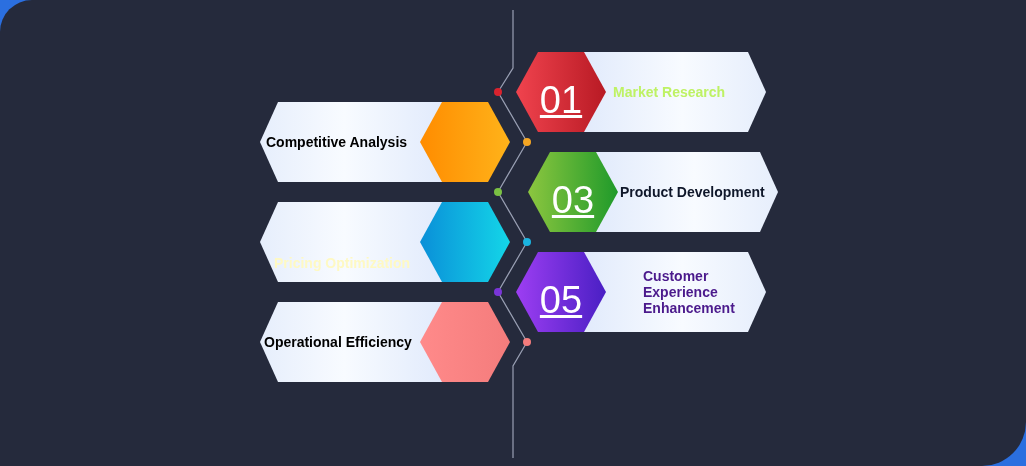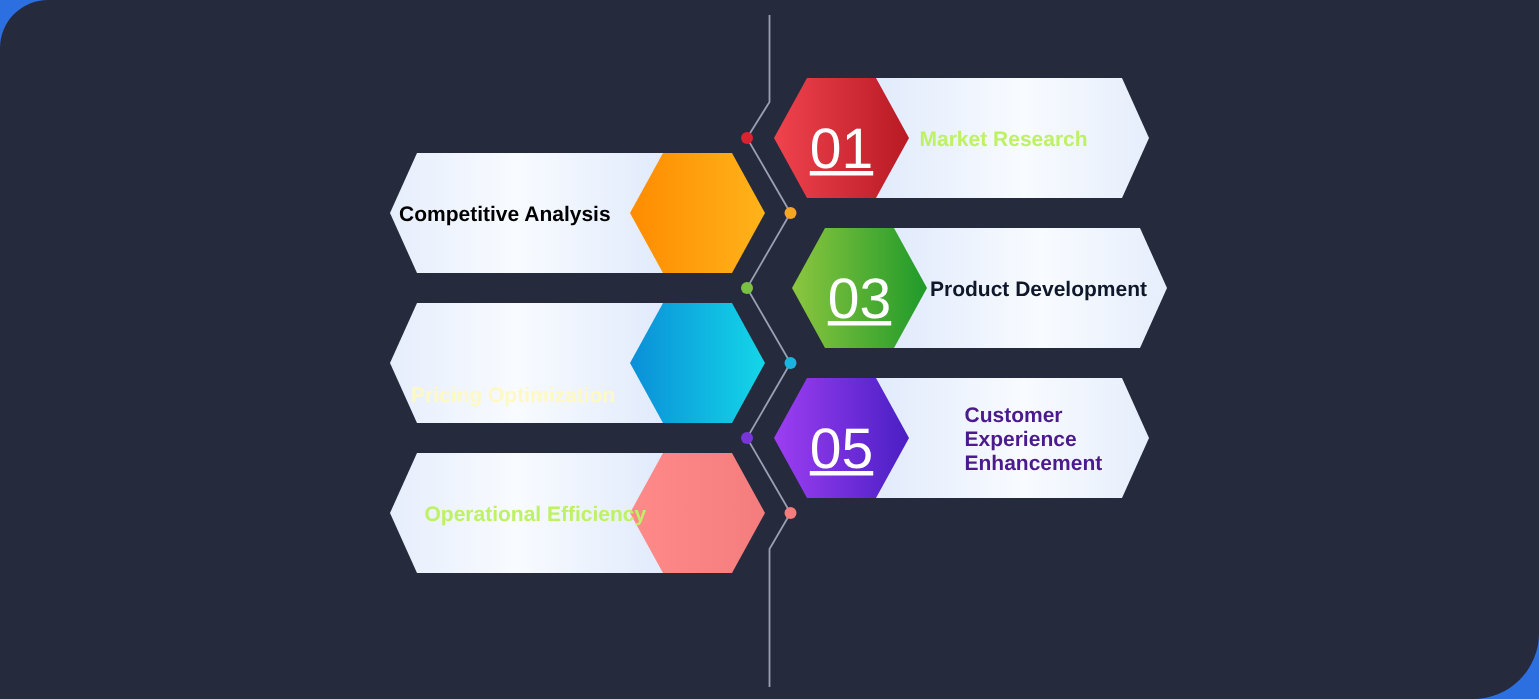--- a/index.html
+++ b/index.html
@@ -118,14 +118,14 @@
   <svg width="250" height="80">
     <defs>
         <linearGradient id="h6" x1="0" x2="1">
           <stop offset="0" stop-color="#ff8a8a"></stop>
           <stop offset="1" stop-color="#f47c7c"></stop>
         </linearGradient>
       </defs>
     <path d="M18,0 L210,0 L210,80 L18,80 L0,40 Z" fill="url(#card-l)"></path>
     <path d="M182,0 L228,0 L250,40 L228,80 L182,80 L160,40 Z" fill="url(#h6)"></path>
   </svg>
-  <div class="label" style="left:4px;color:#bef264;margin-left:19px;">Operational Efficiency</div>
+  <div class="label" style="left:4px;color:#000000;">Operational Efficiency</div>
 </div>
 
 </body></html>

